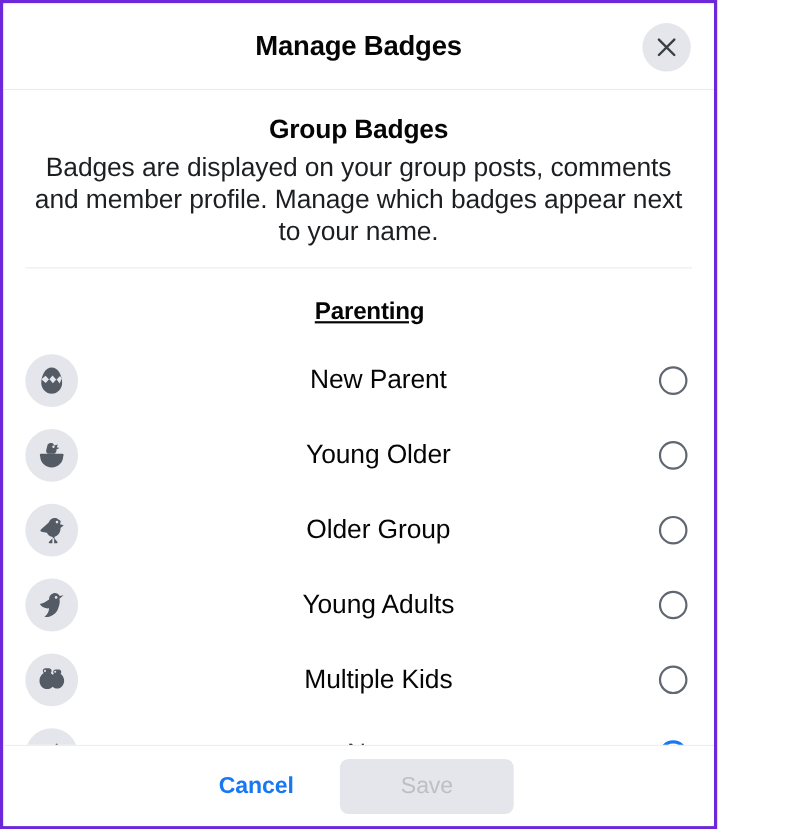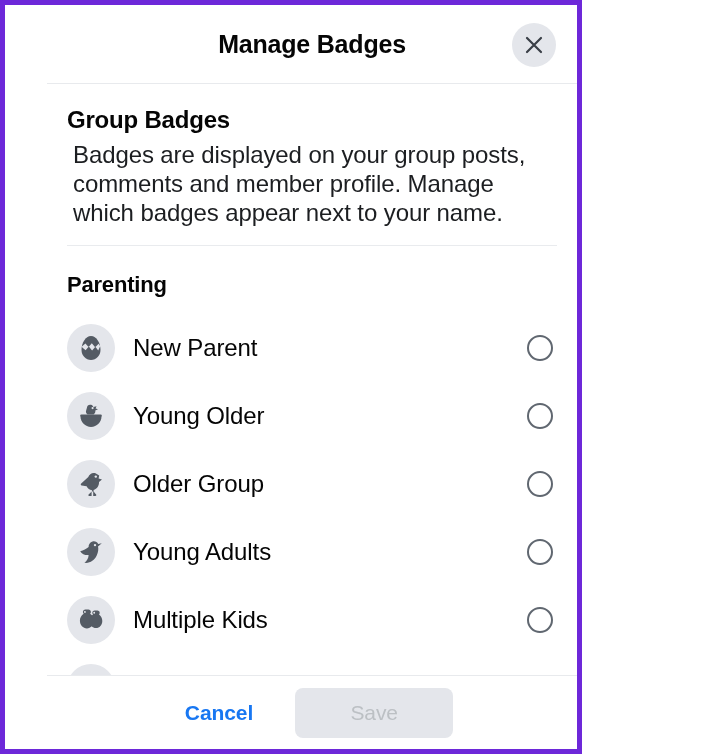--- a/index.html
+++ b/index.html
@@ -6,29 +6,28 @@
     margin: 0;
     padding: 0;
     background: #ffffff;
   }
   body {
     font-family: "Liberation Sans", sans-serif;
     -webkit-font-smoothing: antialiased;
   }
   .dialog {
     position: relative;
-    width: 582px;
+    width: 652px;
     height: 754px;
     background: #ffffff;
     display: flex;
     flex-direction: column;
     overflow: hidden;
     box-sizing: border-box;
-    border: 5px solid #6d28d9;
-    padding-left: 42px;
+    border: 3px solid #6d28d9;
   }
 
   
   .header {
     position: relative;
     height: 78px;
     flex: 0 0 78px;
     border-bottom: 1px solid #e8eaed;
     display: flex;
     align-items: center;
@@ -57,20 +56,21 @@
     padding: 0;
   }
   .close-button svg { display: block; }
 
   
   .body {
     flex: 1 1 auto;
     overflow: hidden;
     background: #ffffff;
     position: relative;
+    text-align: center;
   }
   .section-intro {
     padding: 22px 20px 0 20px;
   }
   .section-heading {
     font-size: 24px;
     font-weight: bold;
     color: #050505;
     margin: 0 0 6px 0;
     letter-spacing: -0.2px;
@@ -86,20 +86,21 @@
     height: 1px;
     background: #e9ebee;
     margin: 18px 20px 0 20px;
   }
   .group-title {
     font-size: 22px;
     font-weight: bold;
     color: #050505;
     margin: 26px 0 0 20px;
     letter-spacing: -0.2px;
+    text-decoration: underline;
   }
 
   .badge-list {
     margin-top: 16px;
   }
   .badge-row {
     display: flex;
     align-items: center;
     height: 68px;
     padding: 0 20px;

